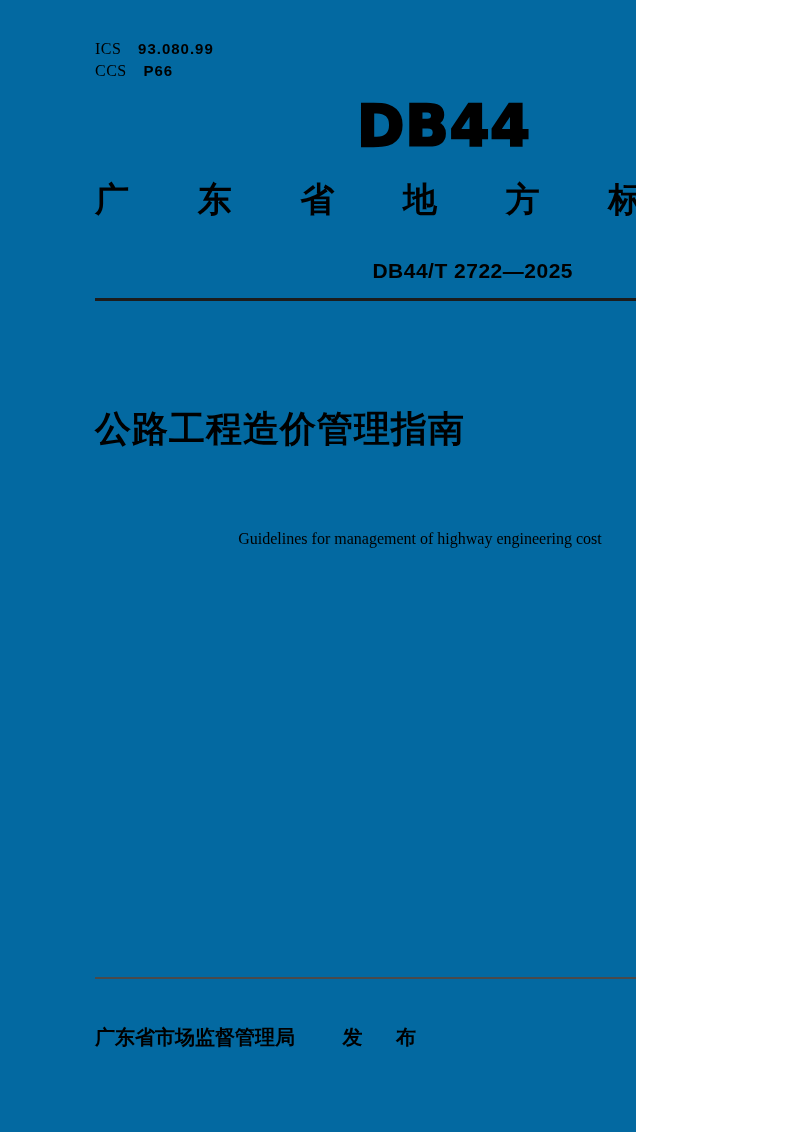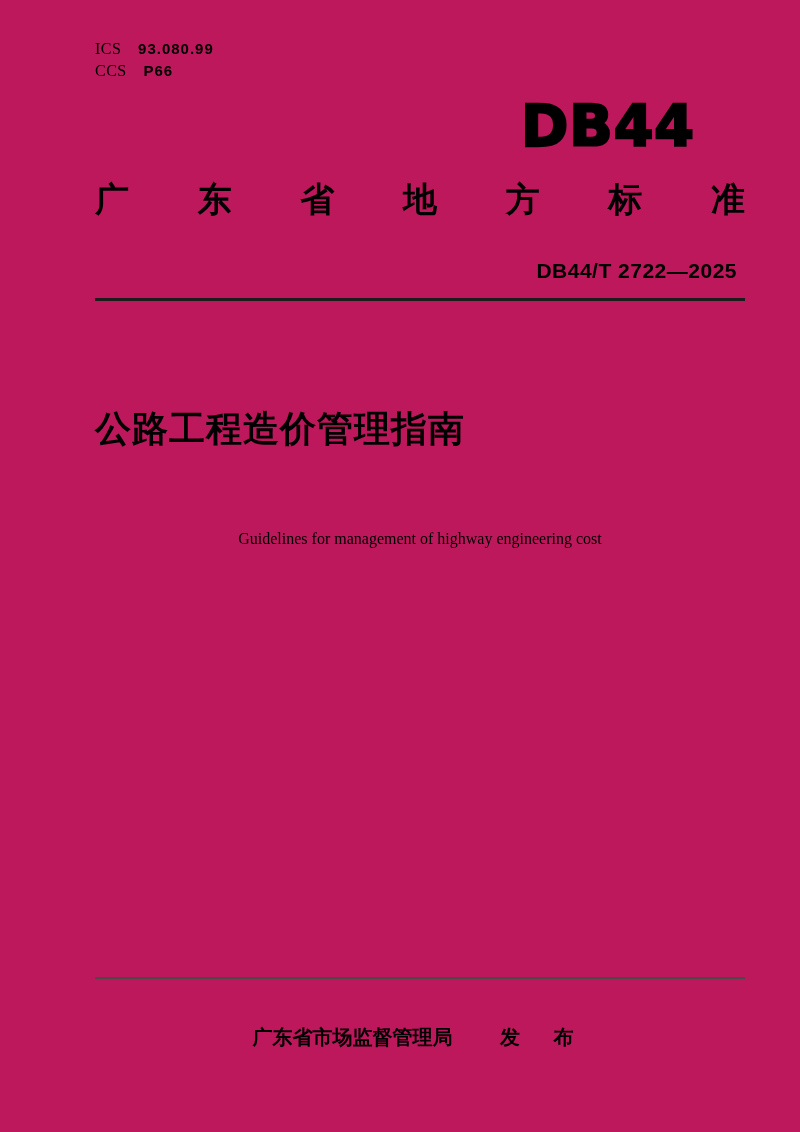--- a/index.html
+++ b/index.html
@@ -2,23 +2,23 @@
 <html><head>
 <meta charset="utf-8">
 <style>
   html, body {
     margin: 0;
     padding: 0;
     background: #ffffff;
   }
   .page {
     position: relative;
-    width: 800px;
+    width: 636px;
     height: 1132px;
-    background: #be185d;
+    background: #0369a1;
     overflow: hidden;
     font-family: "Liberation Sans", "DejaVu Sans", sans-serif;
     color: #000000;
   }
 
   
   .codes {
     position: absolute;
     left: 95px;
     top: 38px;
@@ -135,21 +135,21 @@
     line-height: 22px;
     white-space: nowrap;
   }
 
   
   .publisher-row {
     position: absolute;
     left: 95px;
     top: 1024px;
     width: 650px;
-    text-align: center;
+    text-align: left;
     font-size: 20px;
     font-weight: 700;
     line-height: 26px;
     white-space: nowrap;
   }
   .publish-label {
     margin-left: 42px;
     letter-spacing: 14px;
   }
 </style>

